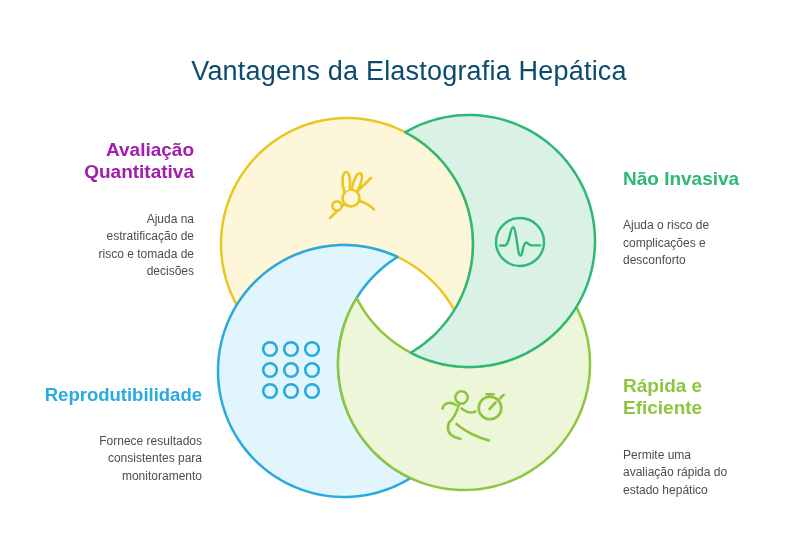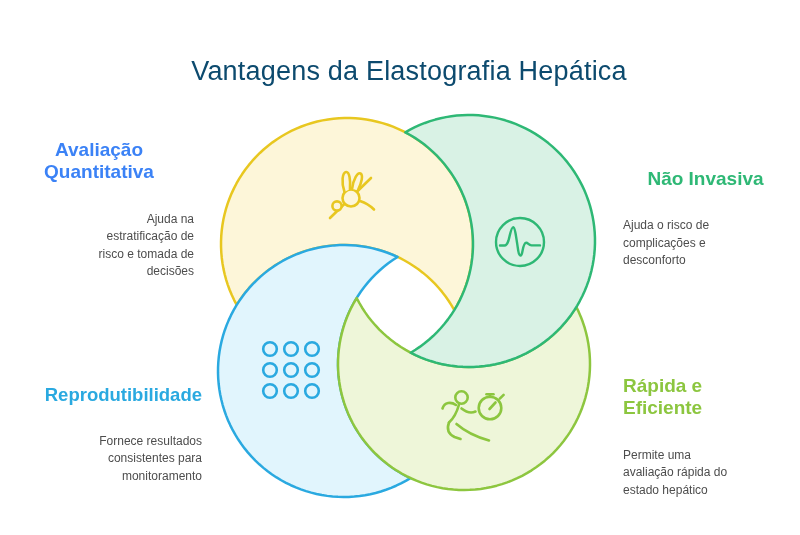--- a/index.html
+++ b/index.html
@@ -11,23 +11,23 @@
     position:absolute;top:56px;left:9px;width:800px;text-align:center;
     font-size:27px;font-weight:400;color:#0c4a6e;letter-spacing:.2px;
   }
   #venn{position:absolute;left:0;top:0;}
   .sec{position:absolute;white-space:pre-line;}
   .sec .heading{font-weight:bold;font-size:19px;line-height:1.18;margin:0 0 9px 0;}
   .sec .body{font-size:12px;line-height:1.45;color:#4d4d4d;}
   .align-right{text-align:right;}
   .align-left{text-align:left;}
   #sec-quantitativa{top:121px;right:606px;width:190px;}
-  #sec-quantitativa .heading{color:#3b82f6;text-align:center;}
+  #sec-quantitativa .heading{color:#a21caf;}
   #sec-nao-invasiva{top:150px;left:623px;width:165px;}
-  #sec-nao-invasiva .heading{color:#2eb875;text-align:center;}
+  #sec-nao-invasiva .heading{color:#2eb875;}
   #sec-reprodutibilidade{top:366px;right:598px;width:200px;}
   #sec-reprodutibilidade .heading{color:#2aa9e0;font-size:18.5px;}
   #sec-rapida-eficiente{top:357px;left:623px;width:165px;}
   #sec-rapida-eficiente .heading{color:#8cc63f;}
 </style>
 </head>
 <body>
 
 <div id="canvas">
 

